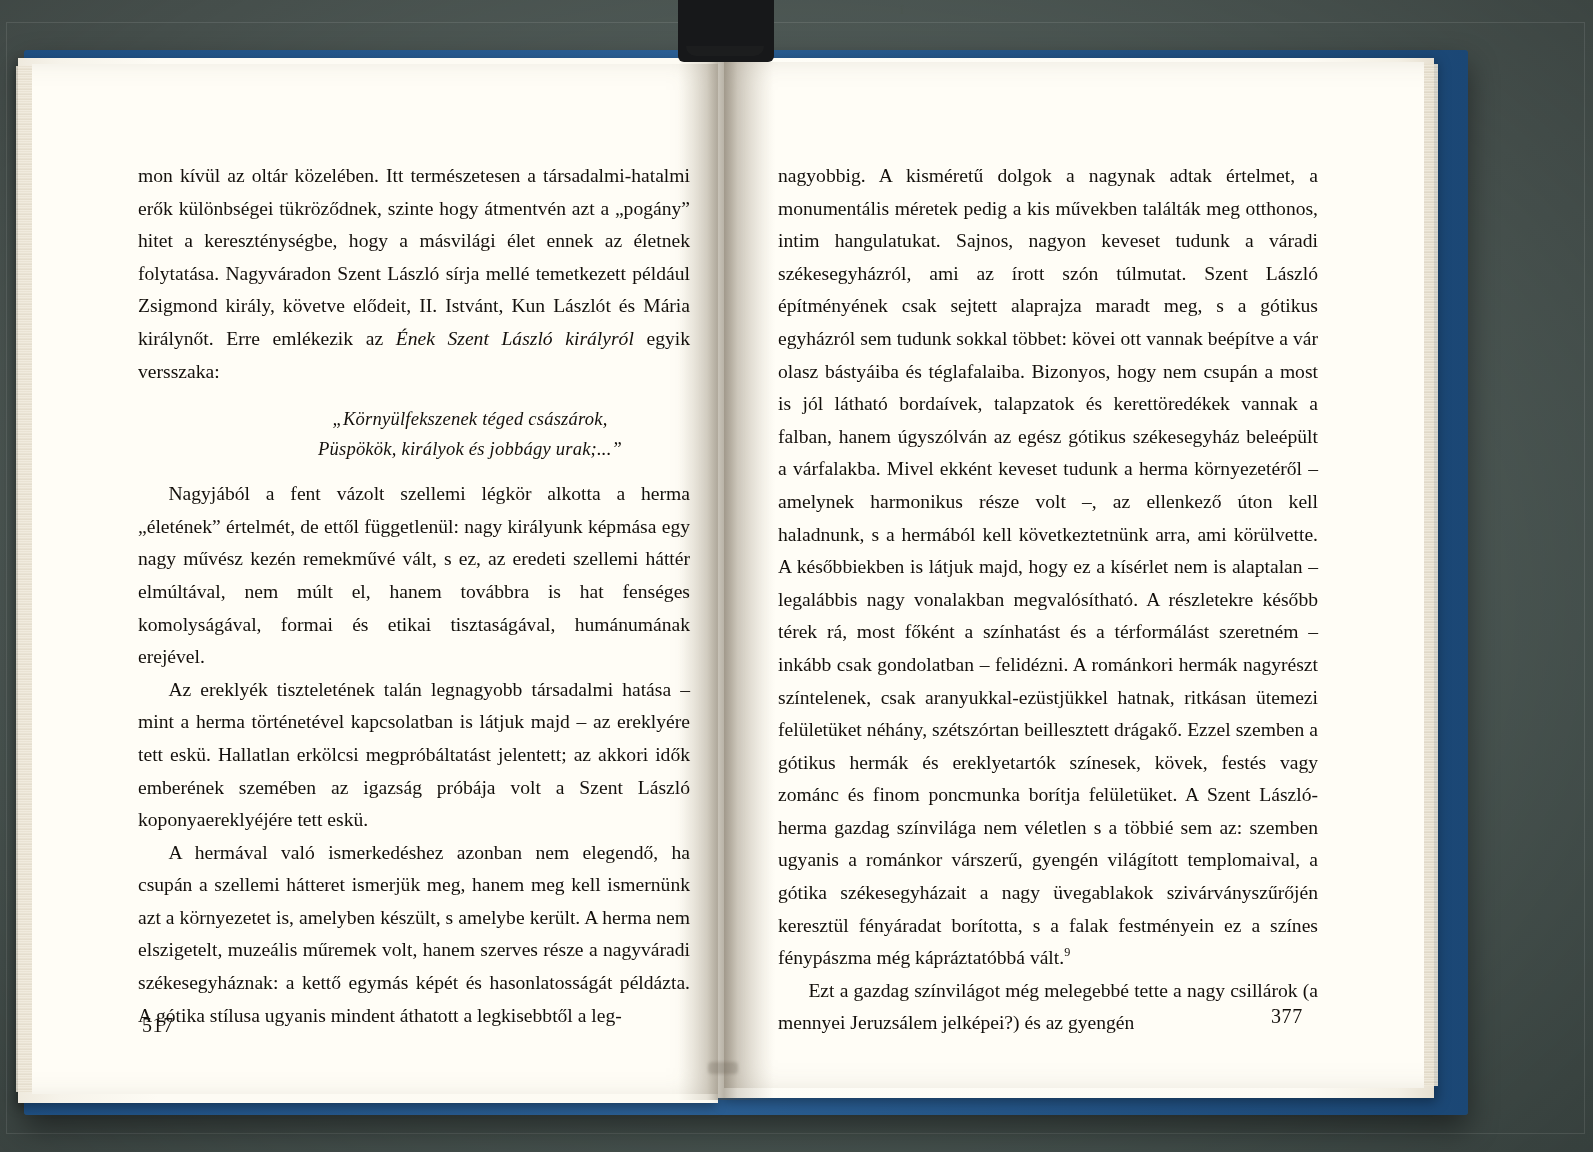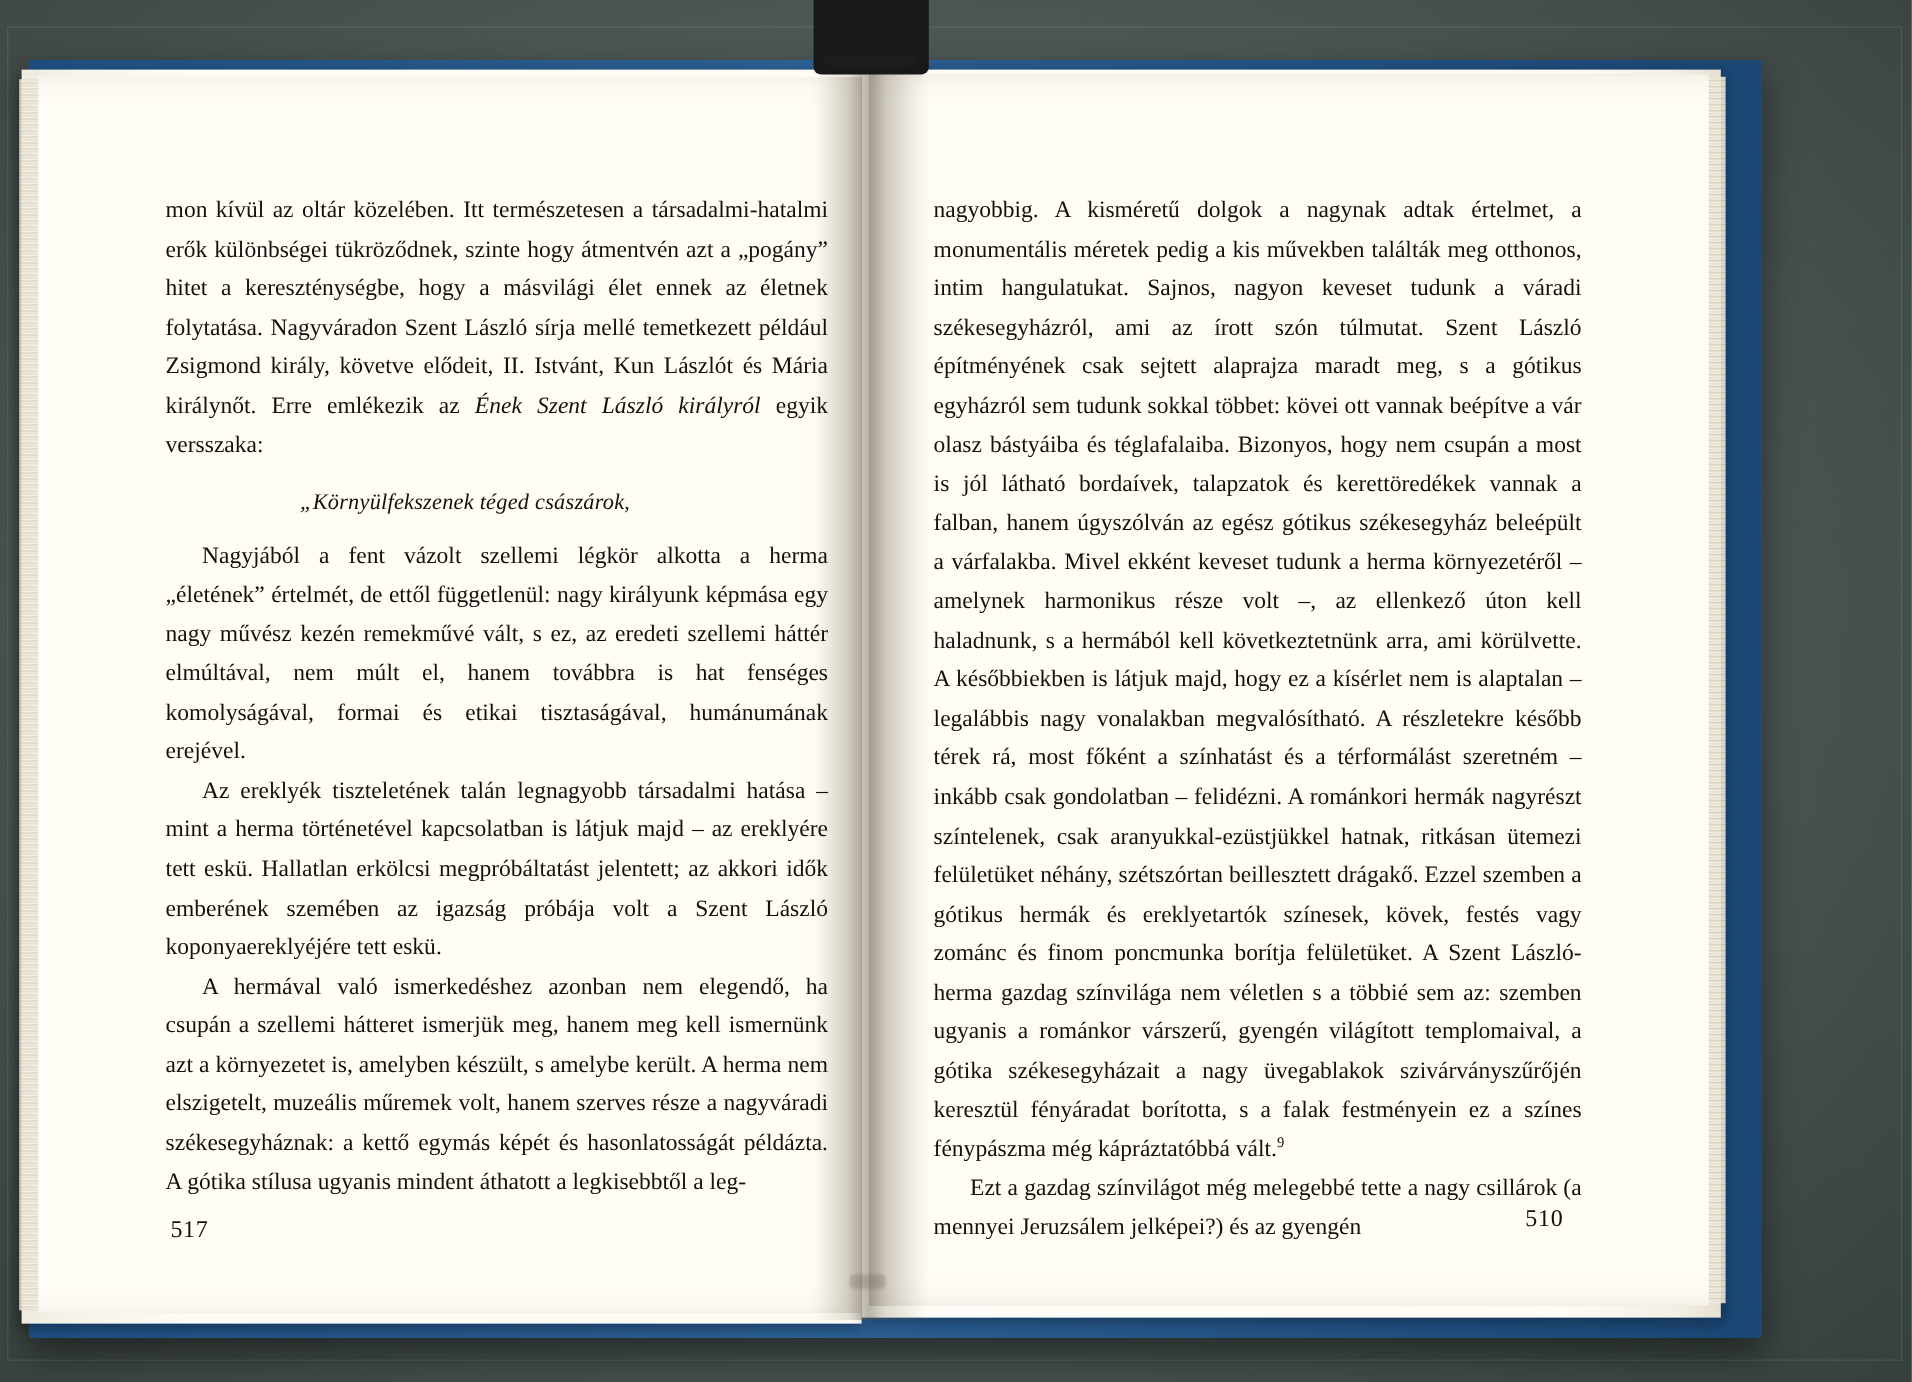--- a/index.html
+++ b/index.html
@@ -177,21 +177,21 @@
 
   .verse {
     margin: 16px 0 14px 0;
     font-style: italic;
     font-size: 18.6px;
     line-height: 30px;
     text-align: left;
     padding-left: 112px;
     letter-spacing: .2px;
   }
-  .verse div { white-space: nowrap; }
+  .verse div { white-space: nowrap; text-align: center; }
 
   em.title { font-style: italic; }
 
   sup {
     font-size: 0.62em;
     vertical-align: super;
     line-height: 0;
   }
 
   .folio {
@@ -260,29 +260,30 @@
 
     <div class="gutter"></div>
     <div class="ribbon"></div>
     <div class="spine-mark"></div>
 
     <div class="col col-left">
       <p><span>mon kívül az oltár közelében. Itt természetesen a társadalmi-hatalmi erők különbségei tükröződnek, szinte hogy átmentvén azt a „pogány” hitet a kereszténységbe, hogy a másvilági élet ennek az életnek folytatása. Nagyváradon Szent László sírja mellé temetkezett például Zsigmond király, követve elődeit, II. Istvánt, Kun Lászlót és Mária királynőt. Erre emlékezik az </span><em class="title">Ének Szent László királyról</em><span> egyik versszaka:</span></p>
 
       <div class="verse">
         <div>„Környülfekszenek téged császárok,</div>
+        <div>Püspökök, királyok és jobbágy urak;...”</div>
       </div>
 
       <p class="indent">Nagyjából a fent vázolt szellemi légkör alkotta a herma „életének” értelmét, de ettől függetlenül: nagy királyunk képmása egy nagy művész kezén remekművé vált, s ez, az eredeti szellemi háttér elmúltával, nem múlt el, hanem továbbra is hat fenséges komolyságával, formai és etikai tisztaságával, humánumának erejével.</p>
       <p class="indent">Az ereklyék tiszteletének talán legnagyobb társadalmi hatása – mint a herma történetével kapcsolatban is látjuk majd – az ereklyére tett eskü. Hallatlan erkölcsi megpróbáltatást jelentett; az akkori idők emberének szemében az igazság próbája volt a Szent László koponyaereklyéjére tett eskü.</p>
       <p class="indent">A hermával való ismerkedéshez azonban nem elegendő, ha csupán a szellemi hátteret ismerjük meg, hanem meg kell ismernünk azt a környezetet is, amelyben készült, s amelybe került. A herma nem elszigetelt, muzeális műremek volt, hanem szerves része a nagyváradi székesegyháznak: a kettő egymás képét és hasonlatosságát példázta. A gótika stílusa ugyanis mindent áthatott a legkisebbtől a leg-</p>
     </div>
 
     <div class="col col-right">
       <p><span>nagyobbig. A kisméretű dolgok a nagynak adtak értelmet, a monumentális méretek pedig a kis művekben találták meg otthonos, intim hangulatukat. Sajnos, nagyon keveset tudunk a váradi székesegyházról, ami az írott szón túlmutat. Szent László építményének csak sejtett alaprajza maradt meg, s a gótikus egyházról sem tudunk sokkal többet: kövei ott vannak beépítve a vár olasz bástyáiba és téglafalaiba. Bizonyos, hogy nem csupán a most is jól látható bordaívek, talapzatok és kerettöredékek vannak a falban, hanem úgyszólván az egész gótikus székesegyház beleépült a várfalakba. Mivel ekként keveset tudunk a herma környezetéről – amelynek harmonikus része volt –, az ellenkező úton kell haladnunk, s a hermából kell következtetnünk arra, ami körülvette. A későbbiekben is látjuk majd, hogy ez a kísérlet nem is alaptalan – legalábbis nagy vonalakban megvalósítható. A részletekre később térek rá, most főként a színhatást és a térformálást szeretném – inkább csak gondolatban – felidézni. A románkori hermák nagyrészt színtelenek, csak aranyukkal-ezüstjükkel hatnak, ritkásan ütemezi felületüket néhány, szétszórtan beillesztett drágakő. Ezzel szemben a gótikus hermák és ereklyetartók színesek, kövek, festés vagy zománc és finom poncmunka borítja felületüket. A Szent László-herma gazdag színvilága nem véletlen s a többié sem az: szemben ugyanis a románkor várszerű, gyengén világított templomaival, a gótika székesegyházait a nagy üvegablakok szivárványszűrőjén keresztül fényáradat borította, s a falak festményein ez a színes fénypászma még kápráztatóbbá vált.</span><sup>9</sup></p>
       <p class="indent">Ezt a gazdag színvilágot még melegebbé tette a nagy csillárok (a mennyei Jeruzsálem jelképei?) és az gyengén</p>
     </div>
 
     <div class="folio folio-left">517</div>
-    <div class="folio folio-right">510</div>
+    <div class="folio folio-right">377</div>
 
   </div>
 </div>
 
 </body></html>

